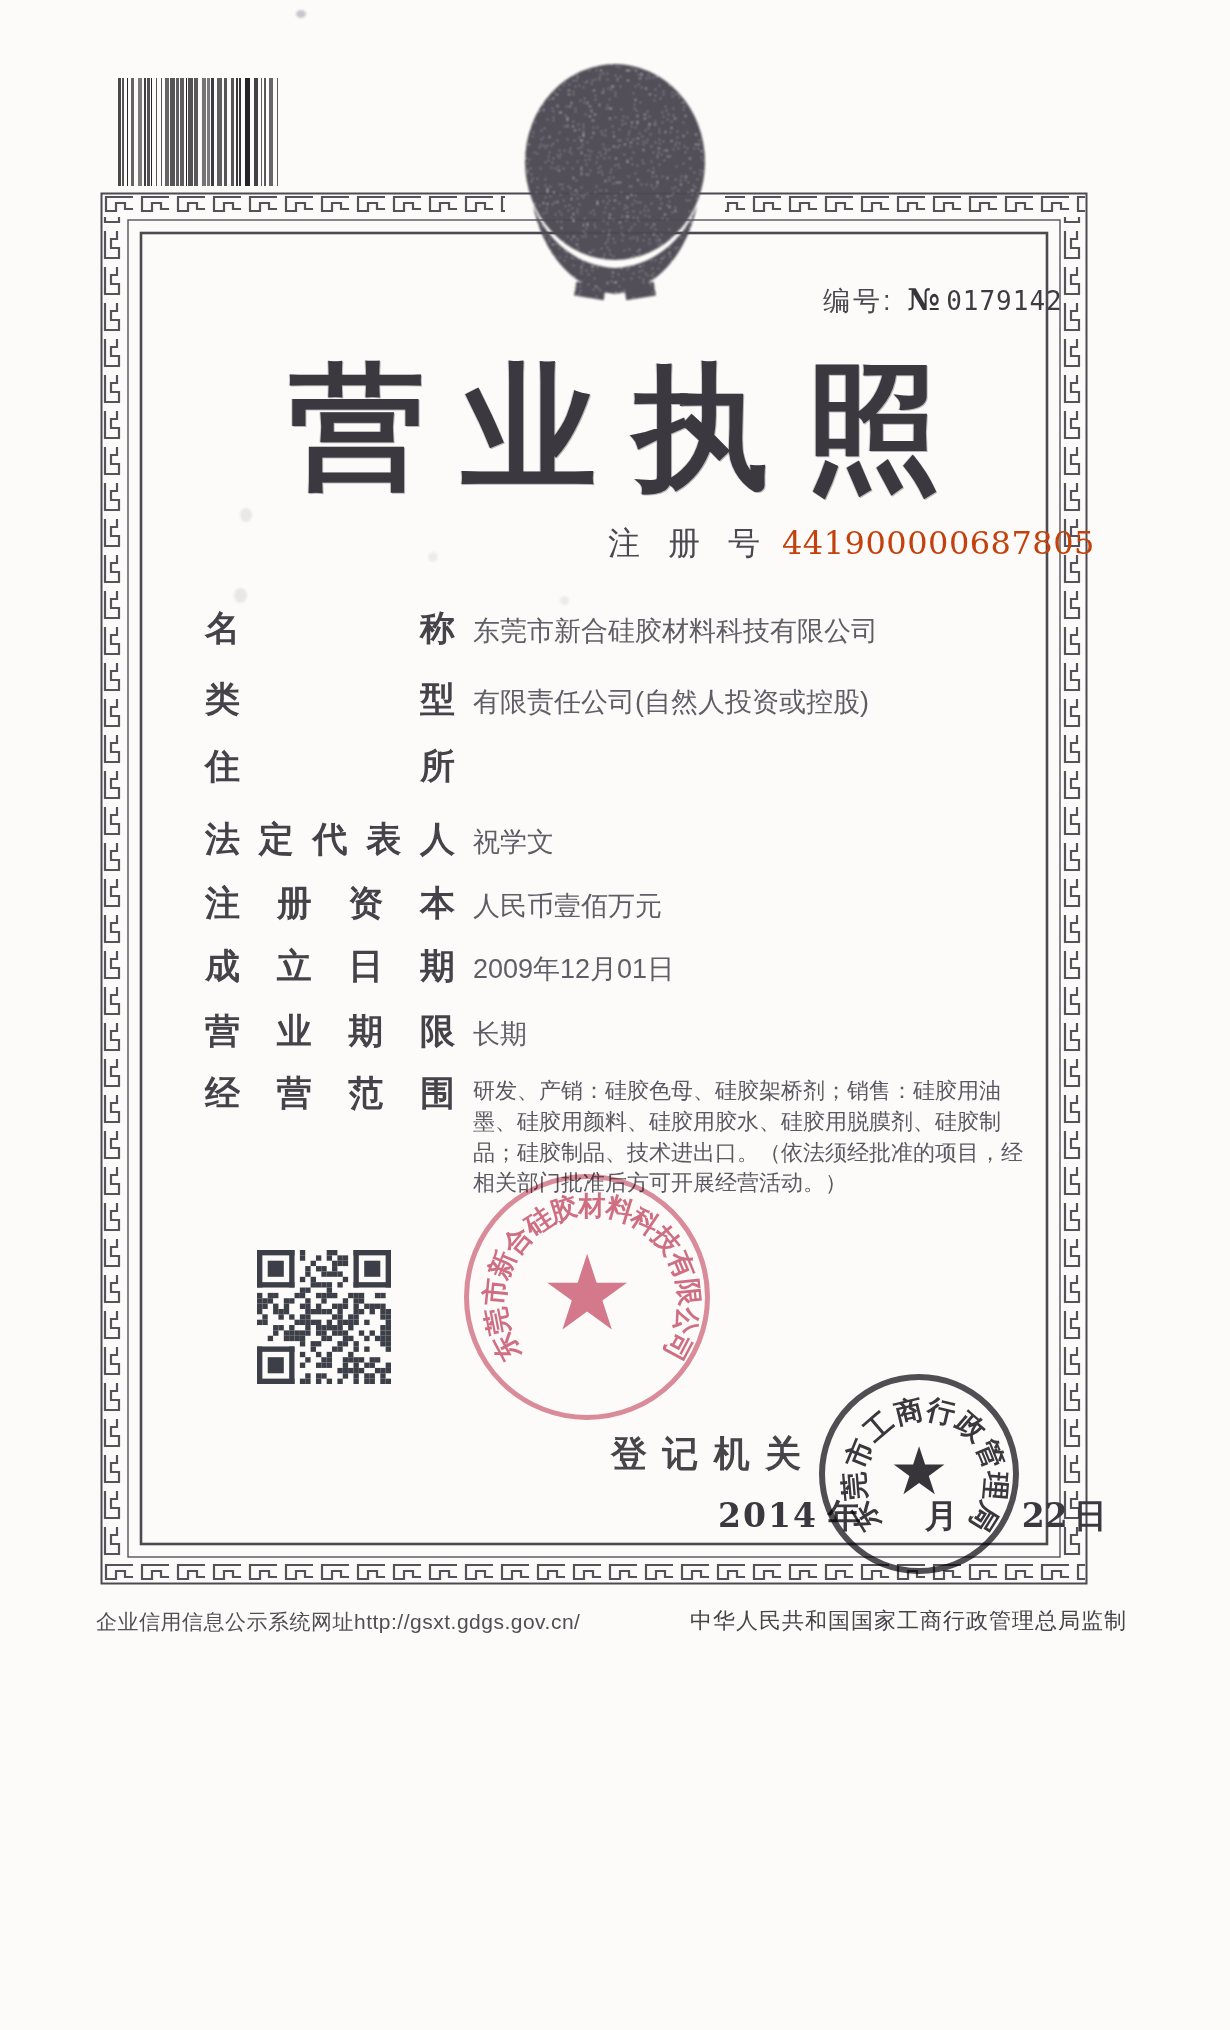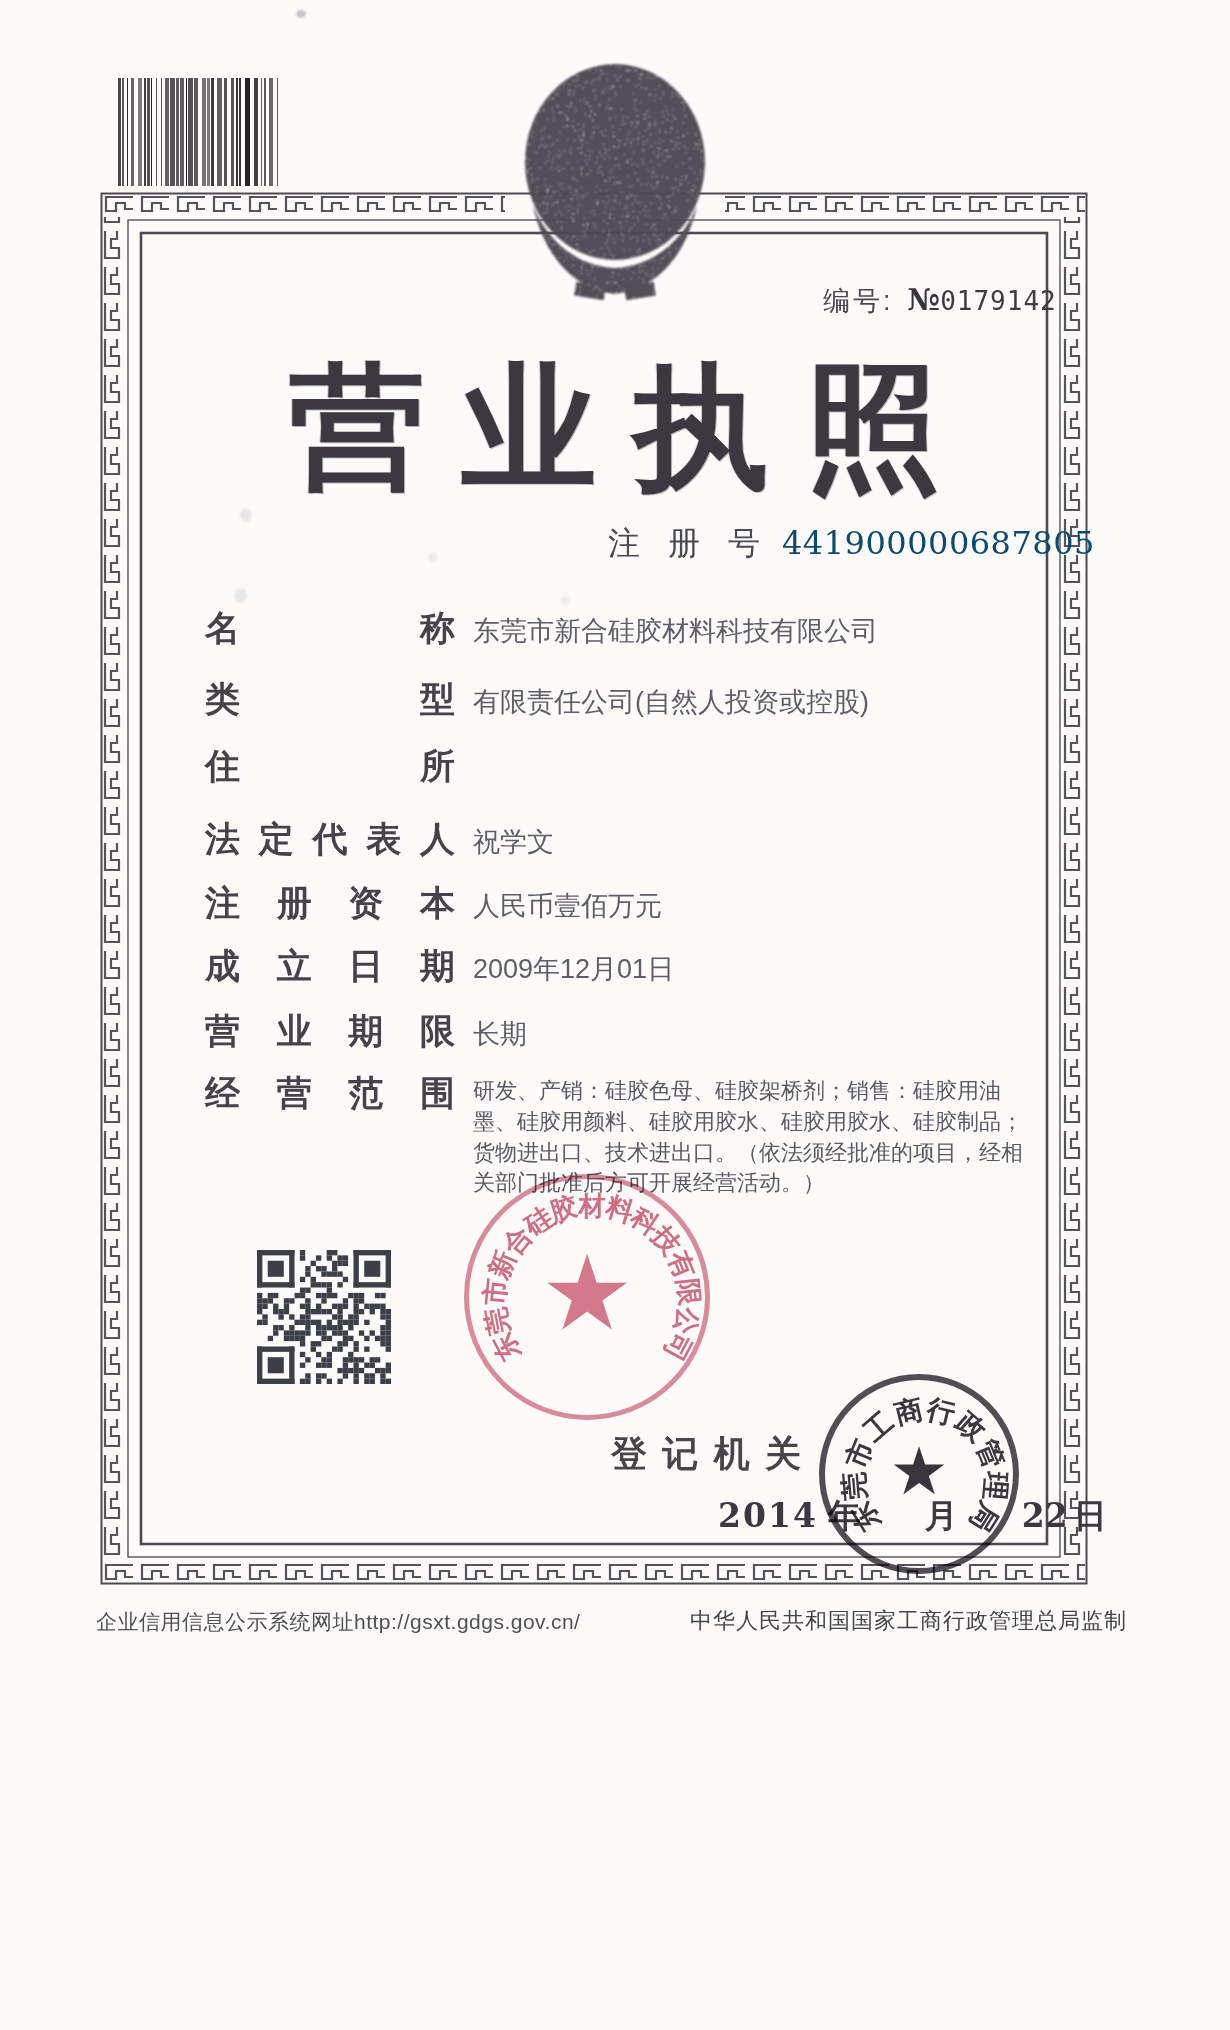--- a/index.html
+++ b/index.html
@@ -12,32 +12,32 @@
   
   .barcode{position:absolute;left:115px;top:74px;filter:blur(.4px) contrast(1.05);}
 
   
   .emblem{position:absolute;left:505px;top:58px;filter:blur(1.1px);opacity:.96;}
 
   
   .serial{position:absolute;left:823px;top:246px;display:flex;align-items:baseline;color:#4a484e;}
   .serial .lbl{font-size:27px;letter-spacing:3px;margin-top:37px;}
   .serial .nosym{font-family:"DejaVu Serif", serif;font-weight:bold;font-size:30px;margin-left:14px;color:#37353b;}
-  .serial .num{font-family:"DejaVu Sans Mono", monospace;font-size:26px;margin-left:0;letter-spacing:1px;color:#3e3c42;}
+  .serial .num{font-family:"DejaVu Sans Mono", monospace;font-size:26px;margin-left:6px;letter-spacing:1px;color:#3e3c42;}
 
   
   .doc-title{position:absolute;left:0;top:338px;width:1230px;text-align:center;
     font-size:135px;font-weight:bold;letter-spacing:37px;text-indent:37px;color:#3b3840;
     text-shadow:1px 1px 0 rgba(58,56,64,.35), -1px 0 0 rgba(58,56,64,.22);
     filter:blur(.3px);}
 
   
   .regno{position:absolute;left:608px;top:522px;display:flex;align-items:baseline;color:#504f57;}
   .regno .lbl{font-size:32px;width:152px;display:inline-flex;justify-content:space-between;color:#4b4951;}
-  .regno .num{font-family:"DejaVu Serif", serif;font-size:32px;margin-left:22px;letter-spacing:.5px;color:#0c4a6e;}
+  .regno .num{font-family:"DejaVu Serif", serif;font-size:32px;margin-left:22px;letter-spacing:.5px;color:#c2410c;}
 
   
   .row{position:absolute;left:205px;display:flex;align-items:baseline;}
   .row .lbl{width:250px;display:inline-flex;justify-content:space-between;
     font-size:35px;font-weight:bold;color:#454349;flex:none;}
   .row .val{margin-left:18px;font-size:27px;color:#5f5e66;font-family:Liberation Sans, sans-serif;white-space:nowrap;}
   .row.scope{align-items:flex-start;}
   .row.scope .val{white-space:normal;width:570px;font-size:22px;line-height:1.4;margin-top:6px;color:#5a5961;}
 
   
@@ -228,21 +228,21 @@
       </span>
     <span class="val">长期</span>
   </div>
   <div class="row scope" style="top:1070px">
     <span class="lbl justify-chars">
         <span>经</span>
         <span>营</span>
         <span>范</span>
         <span>围</span>
       </span>
-    <span class="val">研发、产销：硅胶色母、硅胶架桥剂；销售：硅胶用油墨、硅胶用颜料、硅胶用胶水、硅胶用胶水、硅胶制品；货物进出口、技术进出口。（依法须经批准的项目，经相关部门批准后方可开展经营活动。）</span>
+    <span class="val">研发、产销：硅胶色母、硅胶架桥剂；销售：硅胶用油墨、硅胶用颜料、硅胶用胶水、硅胶用脱膜剂、硅胶制品；硅胶制品、技术进出口。（依法须经批准的项目，经相关部门批准后方可开展经营活动。）</span>
   </div>
 
   <svg id="qr-svg" class="qr" width="134" height="134" viewBox="0 0 134 134">
       <rect x="0" y="42.88" width="5.36" height="5.36" fill="#3c3f47"></rect>
       <rect x="0" y="48.24" width="5.36" height="5.36" fill="#3c3f47"></rect>
       <rect x="0" y="53.6" width="5.36" height="5.36" fill="#3c3f47"></rect>
       <rect x="0" y="58.96" width="5.36" height="5.36" fill="#3c3f47"></rect>
       <rect x="0" y="69.68" width="5.36" height="5.36" fill="#3c3f47"></rect>
       <rect x="5.36" y="48.24" width="5.36" height="5.36" fill="#3c3f47"></rect>
       <rect x="5.36" y="53.6" width="5.36" height="5.36" fill="#3c3f47"></rect>

